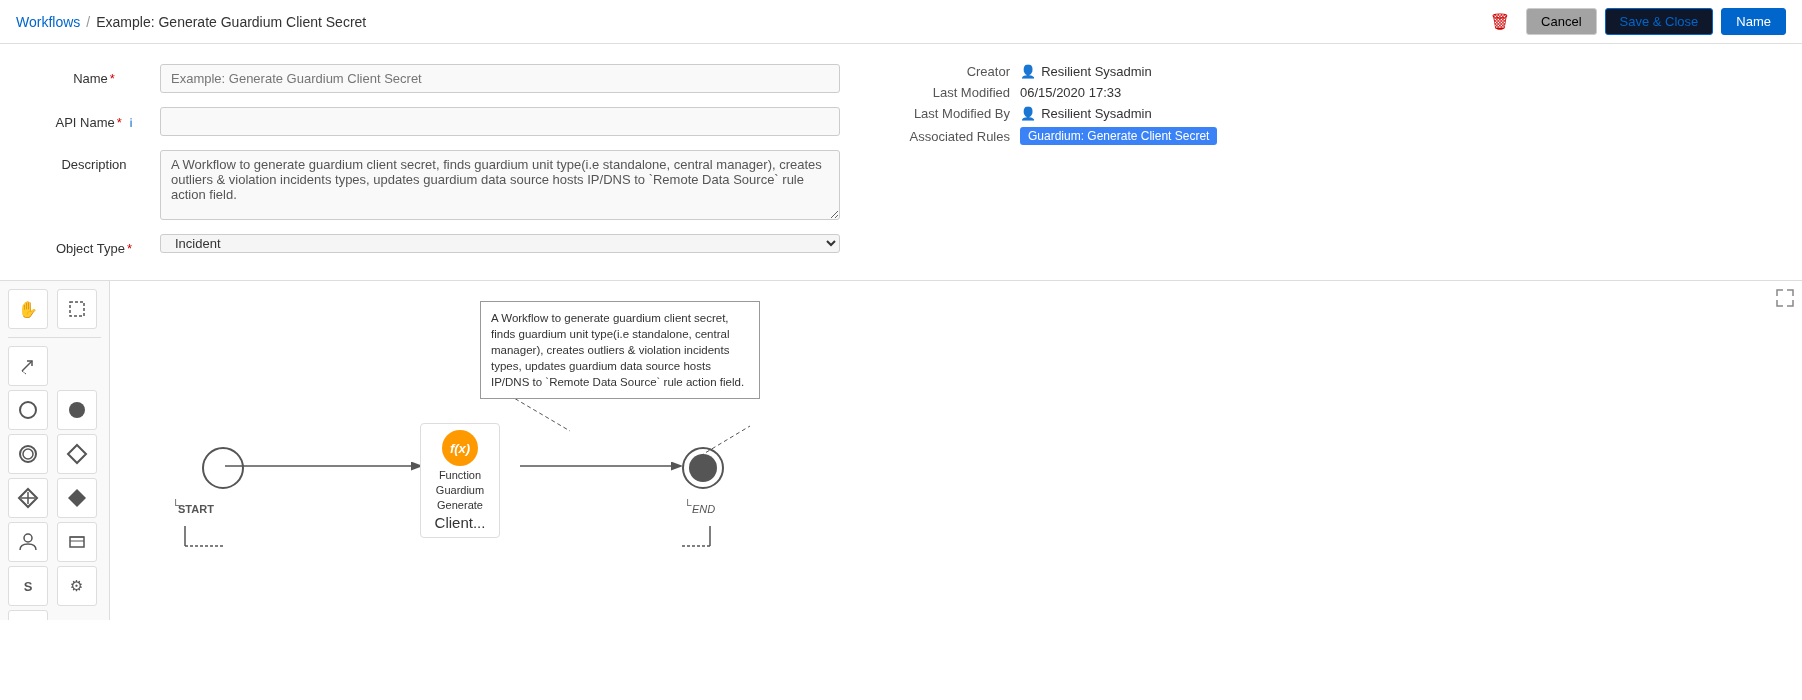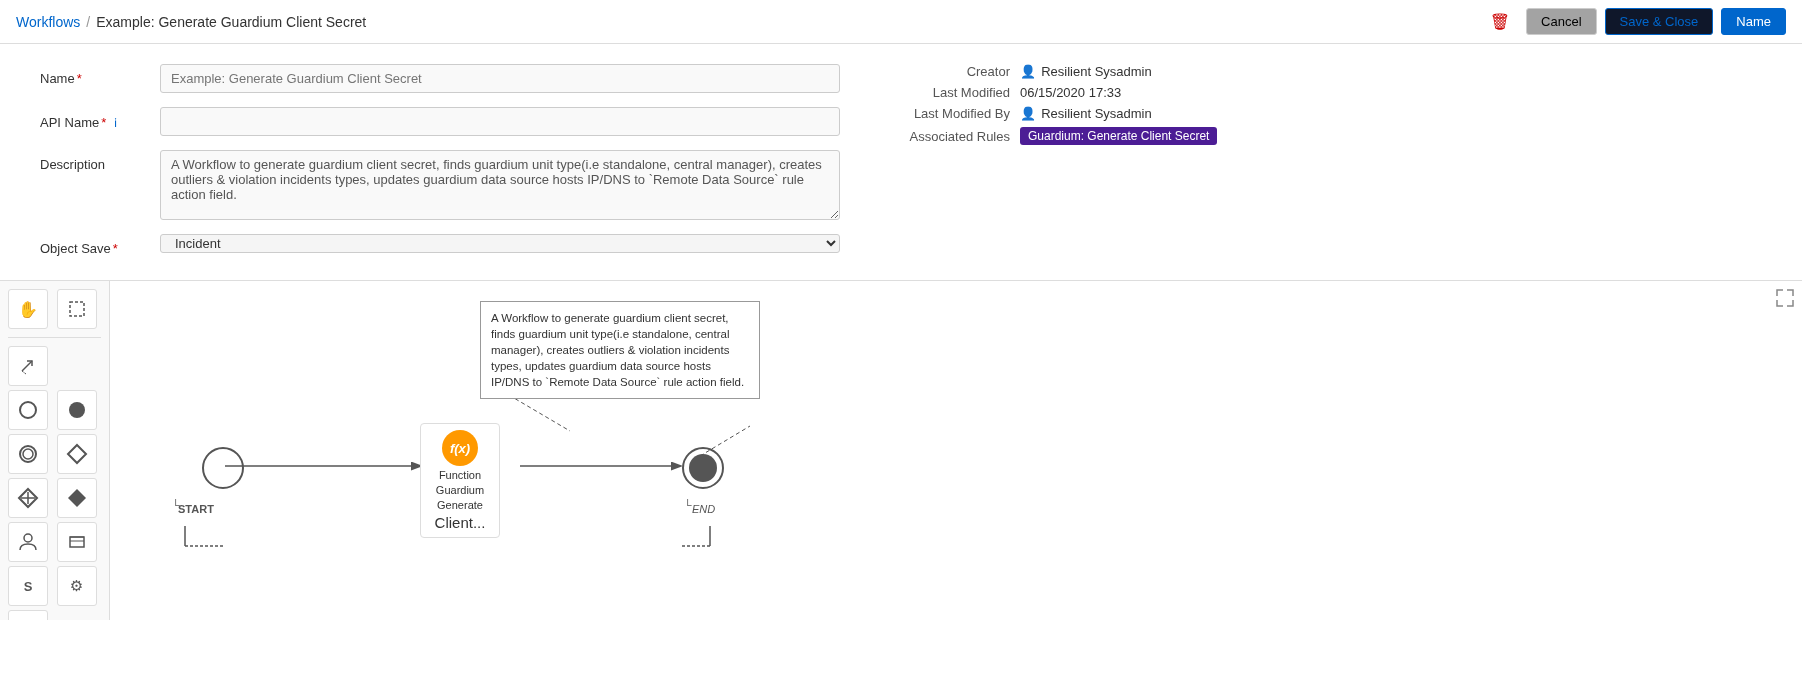--- a/index.html
+++ b/index.html
@@ -33,21 +33,21 @@
 
     
     .form-area {
       display: flex;
       padding: 20px 40px 10px 40px;
       gap: 40px;
     }
     .form-left { flex: 1; max-width: 800px; }
     .form-right { min-width: 340px; }
     .form-row { display: flex; align-items: flex-start; margin-bottom: 14px; }
-    .form-label { width: 120px; text-align: left; padding-right: 12px; padding-top: 7px; font-size: 13px; color: #333; flex-shrink: 0; }
+    .form-label { width: 120px; text-align: center; padding-right: 12px; padding-top: 7px; font-size: 13px; color: #333; flex-shrink: 0; }
     .required-star { color: #cc0000; margin-left: 2px; }
     .info-icon { color: #0066cc; margin-left: 4px; cursor: pointer; font-size: 12px; }
     .form-input {
       flex: 1;
       padding: 6px 10px;
       border: 1px solid #ccc;
       border-radius: 3px;
       font-size: 13px;
       background: #f9f9f9;
       color: #555;
@@ -64,21 +64,21 @@
       color: #333;
       appearance: auto;
     }
 
     
     .meta-table { font-size: 13px; }
     .meta-row { display: flex; align-items: center; margin-bottom: 6px; gap: 0; }
     .meta-key { text-align: right; color: #555; font-weight: 500; width: 140px; padding-right: 10px; }
     .meta-val { color: #333; display: flex; align-items: center; gap: 5px; }
     .assoc-badge {
-      background: #4c1d95;
+      background: #3b82f6;
       color: #fff;
       padding: 2px 8px;
       border-radius: 3px;
       font-size: 12px;
     }
 
     
     .canvas-container {
       display: flex;
       border-top: 1px solid #ddd;
@@ -204,21 +204,21 @@
       <input class="form-input" type="text" style="">
     </div>
 
     <div class="form-row">
       <label class="form-label">Description</label>
       <textarea class="form-input" style="">A Workflow to generate guardium client secret, finds guardium unit type(i.e standalone, central manager), creates outliers &amp; violation incidents types, updates guardium data source hosts IP/DNS to `Remote Data Source` rule action field.</textarea>
     </div>
 
     <div class="form-row">
       <label class="form-label">
-        <span>Object Save</span><span class="required-star">*</span>
+        <span>Object Type</span><span class="required-star">*</span>
       </label>
       <select class="form-select">
         <option>Incident</option>
         <option>Task</option>
         <option>Artifact</option>
       </select>
     </div>
 
   </div>
 

